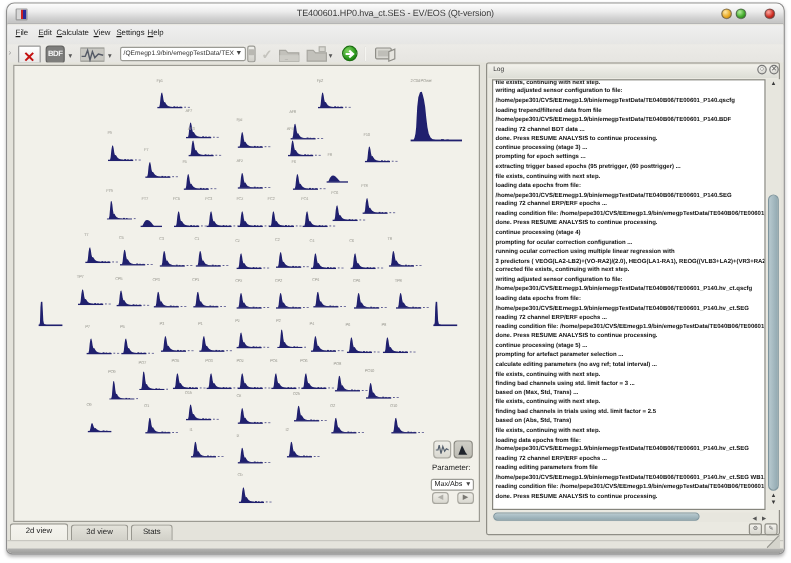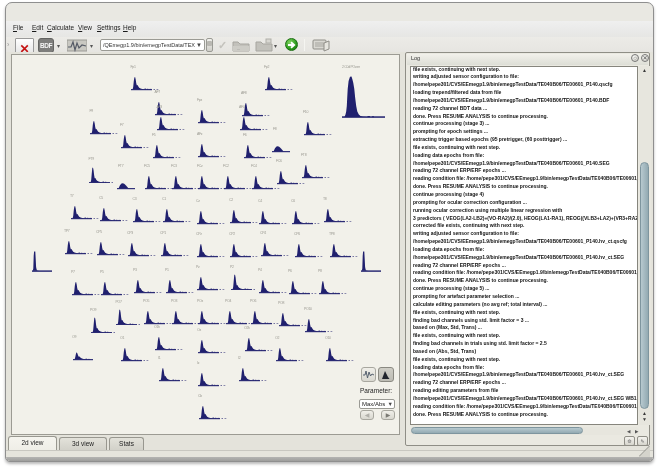--- a/index.html
+++ b/index.html
@@ -72,20 +72,27 @@
 <g id="hbig">
   <rect x="0" y="41.3" width="43" height="1.5" fill="#20206e"></rect>
   <path d="M2.5 42 L3.5 39.5 L4.2 36.5 L4.8 31 L5.2 23 L5.7 14 L6.6 6 L8.0 1.8 L9.5 1.5 L10.3 4 L11.3 8 L12.3 14 L13.2 23 L14.2 31 L15.3 36.5 L16.8 39.5 L18.5 41 L21 41.7 L24.5 42 Z" fill="#20206e"></path>
   <rect x="25.5" y="41" width="2.4" height="1.1" fill="#20206e"></rect>
   <rect x="30" y="41.3" width="2" height="0.9" fill="#20206e"></rect>
 </g>
 </defs>
 </svg>
 
 <div id="win">
+<div id="titlebar">
+<div id="appicon"></div>
+<div id="title">TE400601.HP0.hva_ct.SES - EV/EOS (Qt-version)</div>
+<div class="orb" style="left:595px;background:radial-gradient(circle at 35% 30%,#ffe9a8,#e8a820 60%,#b97d10)"></div>
+<div class="orb" style="left:607px;background:radial-gradient(circle at 35% 30%,#b8f0a0,#3fa829 60%,#1f7a12)"></div>
+<div class="orb" style="left:631px;background:radial-gradient(circle at 35% 30%,#ffb0a8,#cc2a20 60%,#8f150e)"></div>
+</div>
 <div id="menubar">
 <div class="mi" style="left:7px"><u>F</u>ile</div>
 <div class="mi" style="left:26px"><u>E</u>dit</div>
 <div class="mi" style="left:41px"><u>C</u>alculate</div>
 <div class="mi" style="left:72px"><u>V</u>iew</div>
 <div class="mi" style="left:91px"><u>S</u>ettings</div>
 <div class="mi" style="left:117px"><u>H</u>elp</div>
 </div>
 <div id="toolbar">
 <div style="position:absolute;left:1px;top:4px;font-size:7px;color:#999">›</div>

